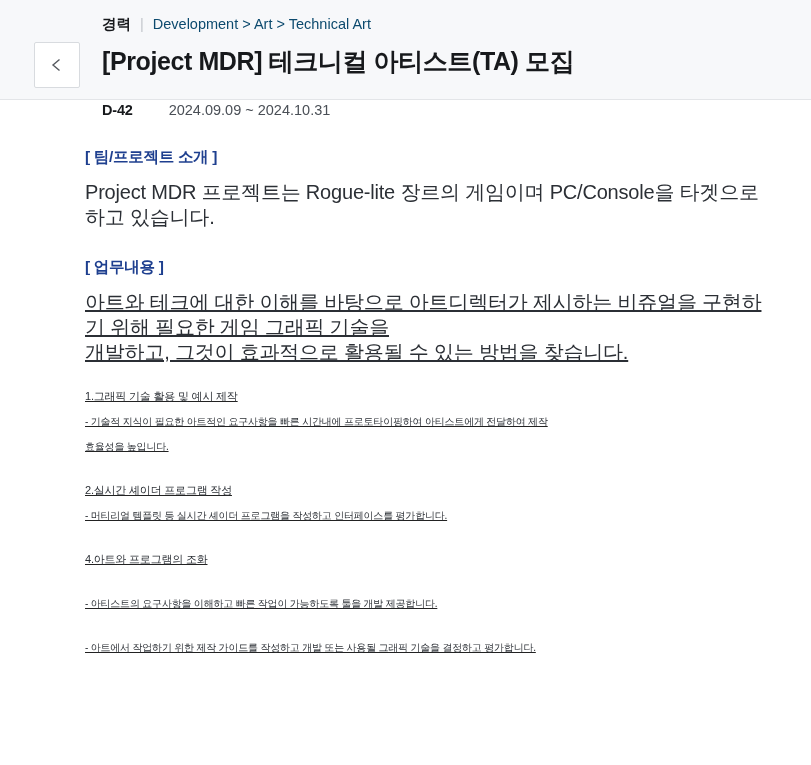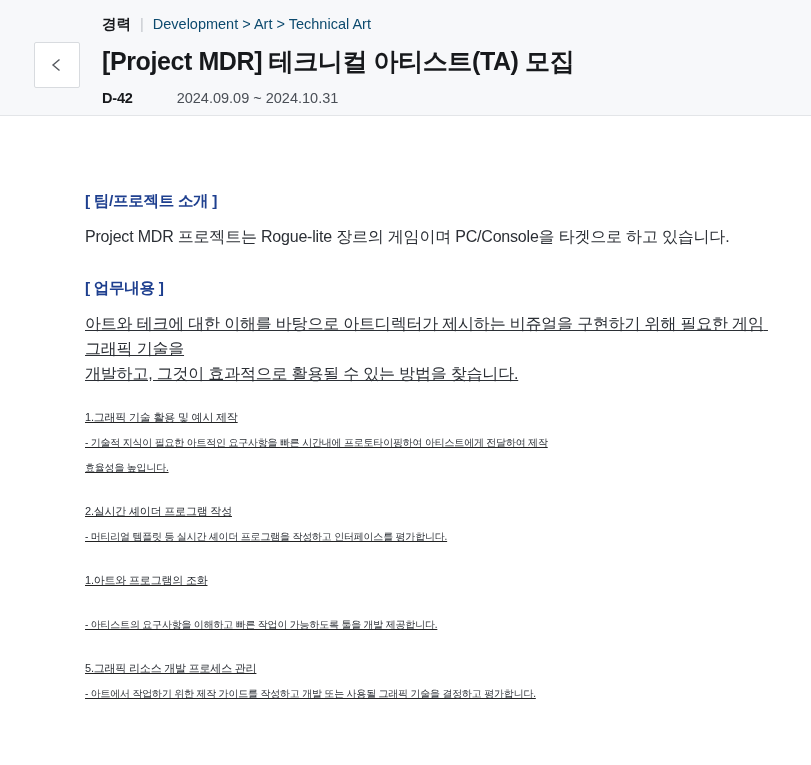--- a/index.html
+++ b/index.html
@@ -13,21 +13,21 @@
     font-family: "Liberation Sans", sans-serif;
     color: #222222;
     overflow: hidden;
   }
 
   
   .header {
     position: relative;
     background: #f7f8fa;
     border-bottom: 1px solid #e3e5e8;
-    height: 116px;
+    height: 100px;
     box-sizing: border-box;
     padding: 14px 24px 0 24px;
   }
   .back-button {
     position: absolute;
     left: 34px;
     top: 42px;
     width: 46px;
     height: 46px;
     border: 1px solid #d8dbdf;
@@ -63,57 +63,56 @@
   }
   .breadcrumb-path {
     color: #0c4a6e;
   }
   .job-title {
     font-size: 25px;
     font-weight: bold;
     color: #17191c;
     letter-spacing: -0.4px;
     line-height: 34px;
-    margin-bottom: 12px;
+    margin-bottom: 24px;
   }
   .meta-row {
     display: flex;
     align-items: baseline;
-    gap: 20px;
+    gap: 12px;
     font-size: 14.5px;
   }
   .dday {
     font-weight: bold;
     color: #17191c;
     letter-spacing: -0.2px;
   }
   .period {
     color: #4a4f56;
     margin-left: 24px;
   }
 
   
   .content {
     padding: 46px 40px 0 85px;
     box-sizing: border-box;
   }
   .section {
     margin-bottom: 26px;
-    margin-top: 28px;
   }
   .section-heading {
     font-size: 15.5px;
     font-weight: bold;
     color: #1e3f8f;
     margin-bottom: 12px;
     letter-spacing: -0.3px;
     line-height: 22px;
   }
   .paragraph {
-    font-size: 16px;
+    font-size: 20px;
     color: #2b2f35;
     line-height: 25px;
     letter-spacing: -0.2px;
     white-space: pre-wrap;
   }
   .block {
     margin-bottom: 19px;
     text-decoration: underline;
   }
   .block:last-child { margin-bottom: 0; }
@@ -169,25 +168,24 @@
     <div class="block">
       <div class="block-title">1.그래픽 기술 활용 및 예시 제작</div>
       <div class="block-desc">- 기술적 지식이 필요한 아트적인 요구사항을 빠른 시간내에 프로토타이핑하여 아티스트에게 전달하여 제작
 효율성을 높입니다.</div>
     </div>
     <div class="block">
       <div class="block-title">2.실시간 셰이더 프로그램 작성</div>
       <div class="block-desc">- 머티리얼 템플릿 등 실시간 셰이더 프로그램을 작성하고 인터페이스를 평가합니다.</div>
     </div>
     <div class="block">
-      <div class="block-title">1.아트와 프로그램의 조화</div>
+      <div class="block-title">4.아트와 프로그램의 조화</div>
     </div>
     <div class="block">
       <div class="block-desc">- 아티스트의 요구사항을 이해하고 빠른 작업이 가능하도록 툴을 개발 제공합니다.</div>
     </div>
     <div class="block">
-      <div class="block-title">5.그래픽 리소스 개발 프로세스 관리</div>
       <div class="block-desc">- 아트에서 작업하기 위한 제작 가이드를 작성하고 개발 또는 사용될 그래픽 기술을 결정하고 평가합니다.</div>
     </div>
 
   </div>
 
 </div>
 
 </body></html>

